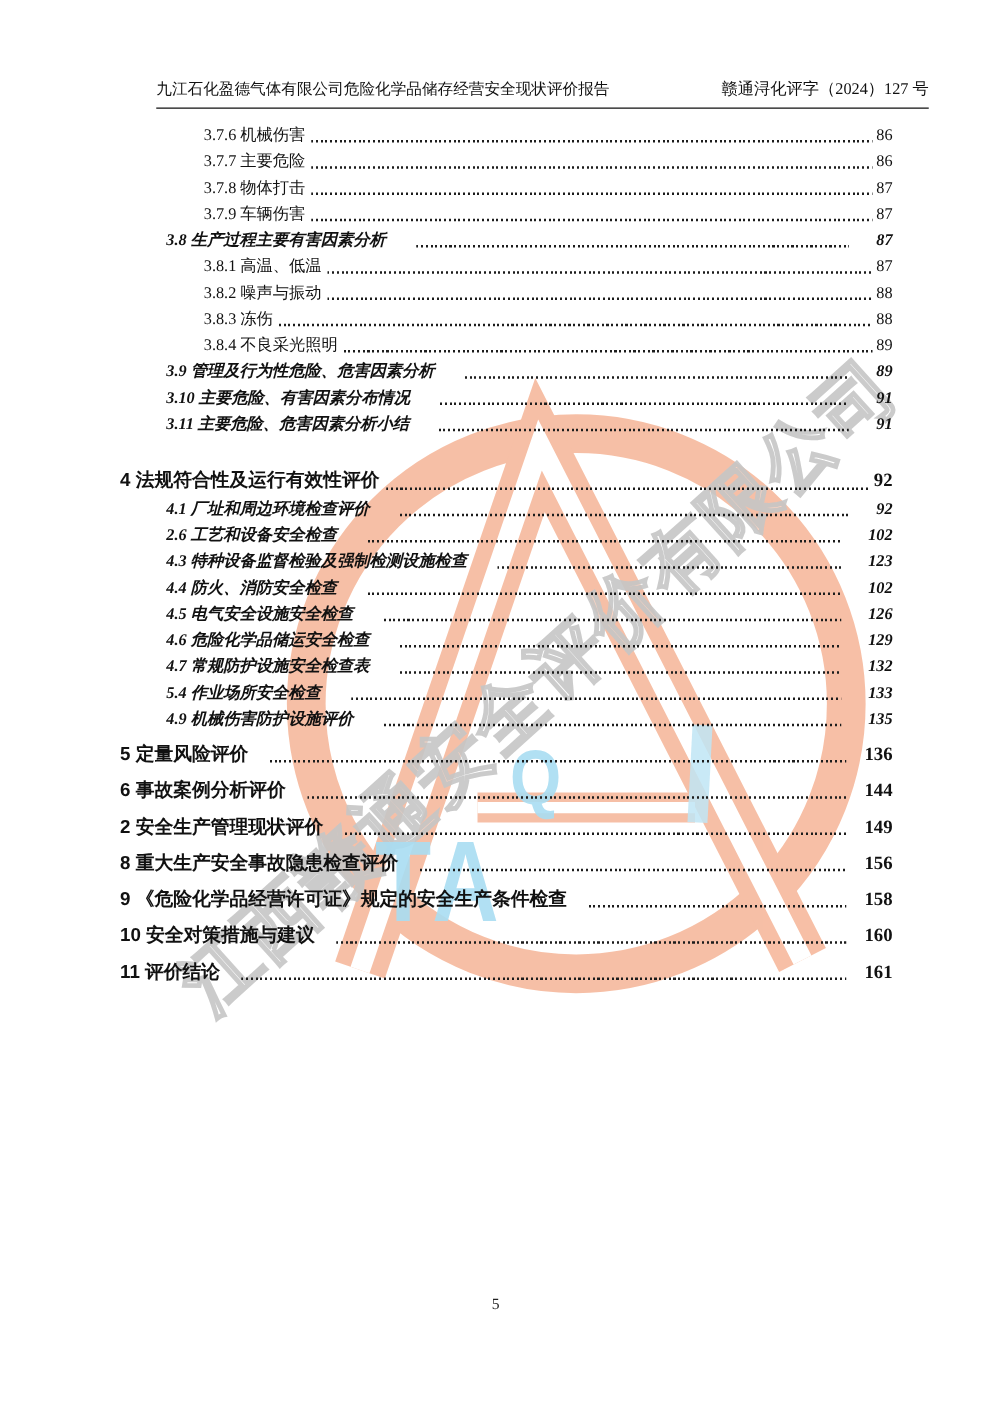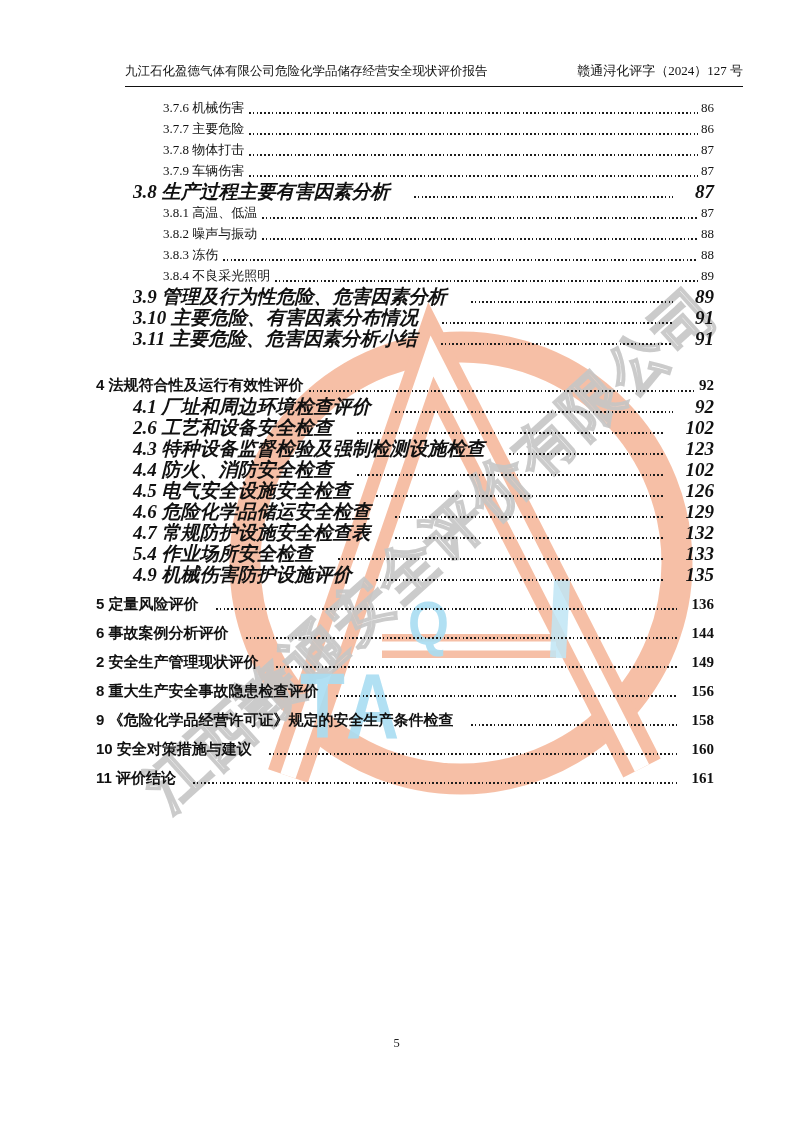--- a/index.html
+++ b/index.html
@@ -46,21 +46,21 @@
   .page-header .right{font-size:13px;white-space:nowrap;font-family:Liberation Serif, serif;}
   .toc{position:absolute;left:96px;top:97px;width:618px;}
   .toc-row{display:flex;align-items:baseline;height:21px;line-height:21px;font-size:13px;}
   .toc-row .label{white-space:nowrap;}
   .toc-row .leader{
     flex:1;height:2px;align-self:flex-end;margin:0 3px 4px 5px;
     background-image:repeating-linear-gradient(90deg,#1c1c1c 0,#1c1c1c 1.6px,transparent 1.6px,transparent 3.8px);
   }
   .toc-row .pg{white-space:nowrap;}
   .lvl3{padding-left:67px;}
-  .lvl2{padding-left:37px;font-style:italic;font-weight:600;font-size:19px;gap:19px;}
+  .lvl2{padding-left:37px;font-style:italic;font-weight:600;font-size:13px;gap:19px;}
   .lvl1{
     font-family:"Liberation Sans","DejaVu Sans",sans-serif;
     font-weight:bold;font-size:15px;height:22px;line-height:22px;margin-top:25px;
   }
   .lvl1 .pg{font-family:"Liberation Serif","DejaVu Serif",serif;font-weight:bold;}
   .lvl1.spread{margin-top:8px;height:21px;line-height:21px;gap:12px;}
   .page-footer{
     position:absolute;left:0;top:1036px;width:793px;text-align:center;
     font-size:12.5px;color:#222;
   }

